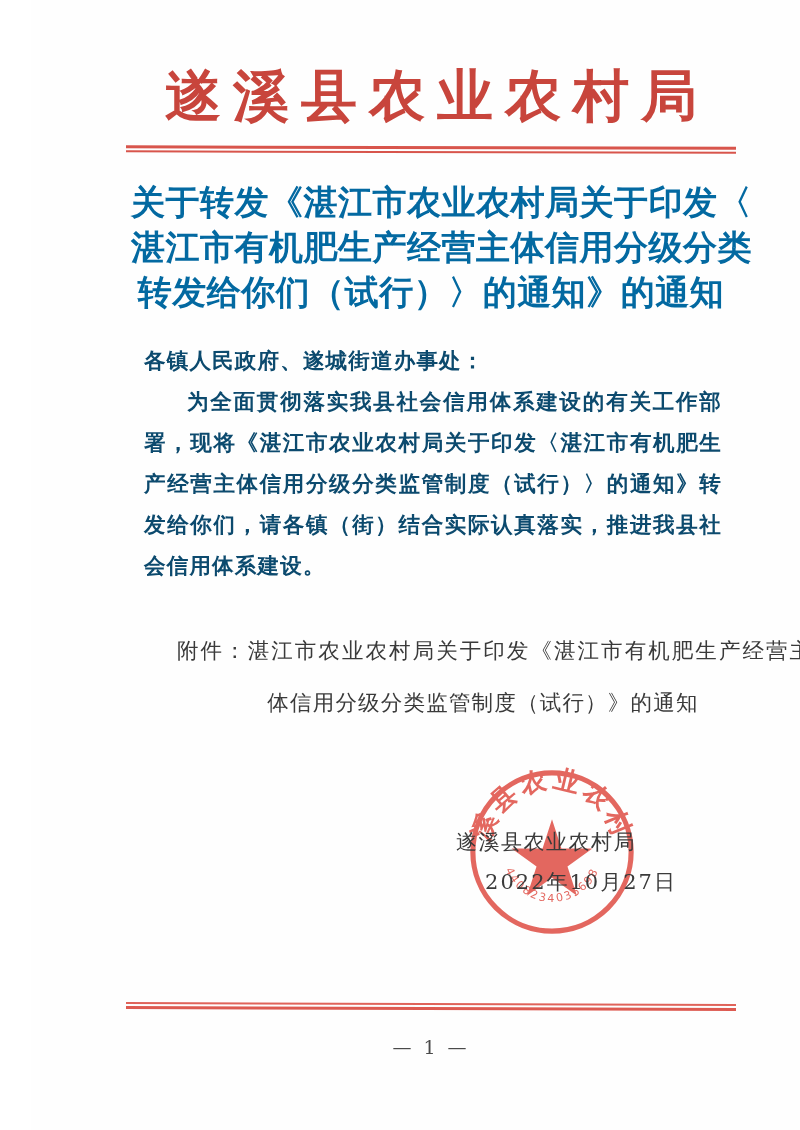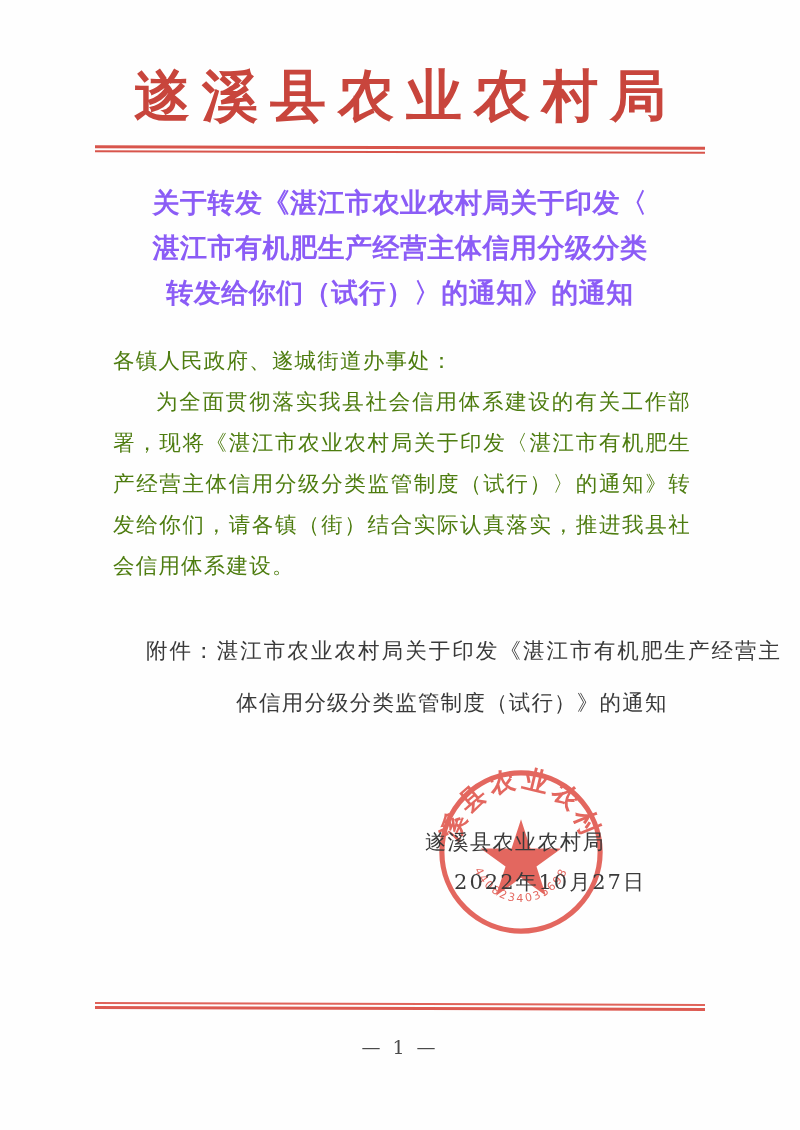--- a/index.html
+++ b/index.html
@@ -14,20 +14,21 @@
     position: relative;
     font-family: "DejaVu Serif", "Liberation Serif", serif;
     color: #2b2b2b;
     overflow: hidden;
   }
 
   .page {
     position: absolute;
     inset: 0;
     background: #fefefe;
+    margin-left: 31px;
   }
 
   
   .masthead {
     position: absolute;
     top: 64px;
     left: 95px;
     width: 610px;
     text-align: center;
   }
@@ -69,39 +70,40 @@
   }
 
   
   .doc-title {
     position: absolute;
     top: 180px;
     left: 100px;
     width: 600px;
     text-align: center;
     font-family: "DejaVu Serif", "Liberation Serif", serif;
-    font-size: 27px;
+    font-size: 34px;
     font-weight: 700;
     line-height: 45px;
-    color: #8b5cf6;
+    color: #0369a1;
     letter-spacing: 0.5px;
   }
   .doc-title .tline { display: block; white-space: nowrap; }
 
   
   .body-block {
     position: absolute;
     top: 340px;
     left: 113px;
     width: 578px;
     font-size: 21.5px;
     line-height: 41px;
-    color: #4d7c0f;
+    color: #0c4a6e;
     letter-spacing: 1.2px;
     font-family: "DejaVu Serif", "Liberation Serif", serif;
+    font-weight: bold;
   }
   .addressee {
     margin: 0 0 0 0;
     text-align: justify;
   }
   .para {
     margin: 0;
     text-indent: 2em;
     text-align: justify;
     text-align-last: left;

